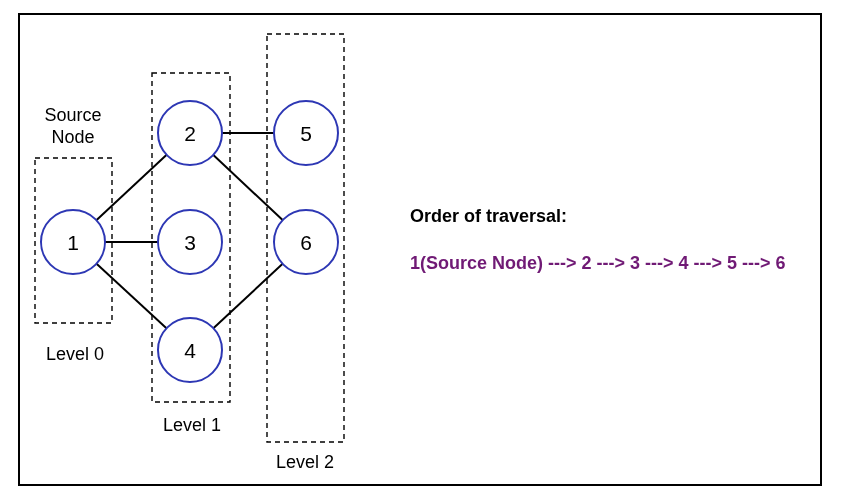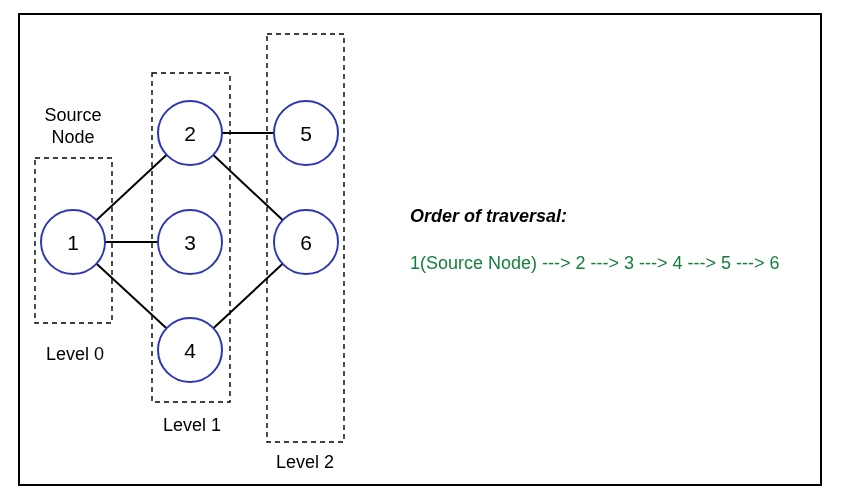--- a/index.html
+++ b/index.html
@@ -43,29 +43,28 @@
   }
   .annotation-heading {
     position: absolute;
     left: 0;
     top: 206px;
     font-size: 18px;
     font-weight: bold;
     color: #000000;
     white-space: nowrap;
     line-height: 21px;
-    font-style: italic;
   }
   .annotation-sequence {
     position: absolute;
     left: 0;
     top: 253px;
     font-size: 18px;
-    font-weight: normal;
-    color: #15803d;
+    font-weight: bold;
+    color: #701a75;
     white-space: nowrap;
     line-height: 21px;
   }
 </style>
 </head>
 <body>
 
 <div class="stage">
 
   <div class="frame"></div>

